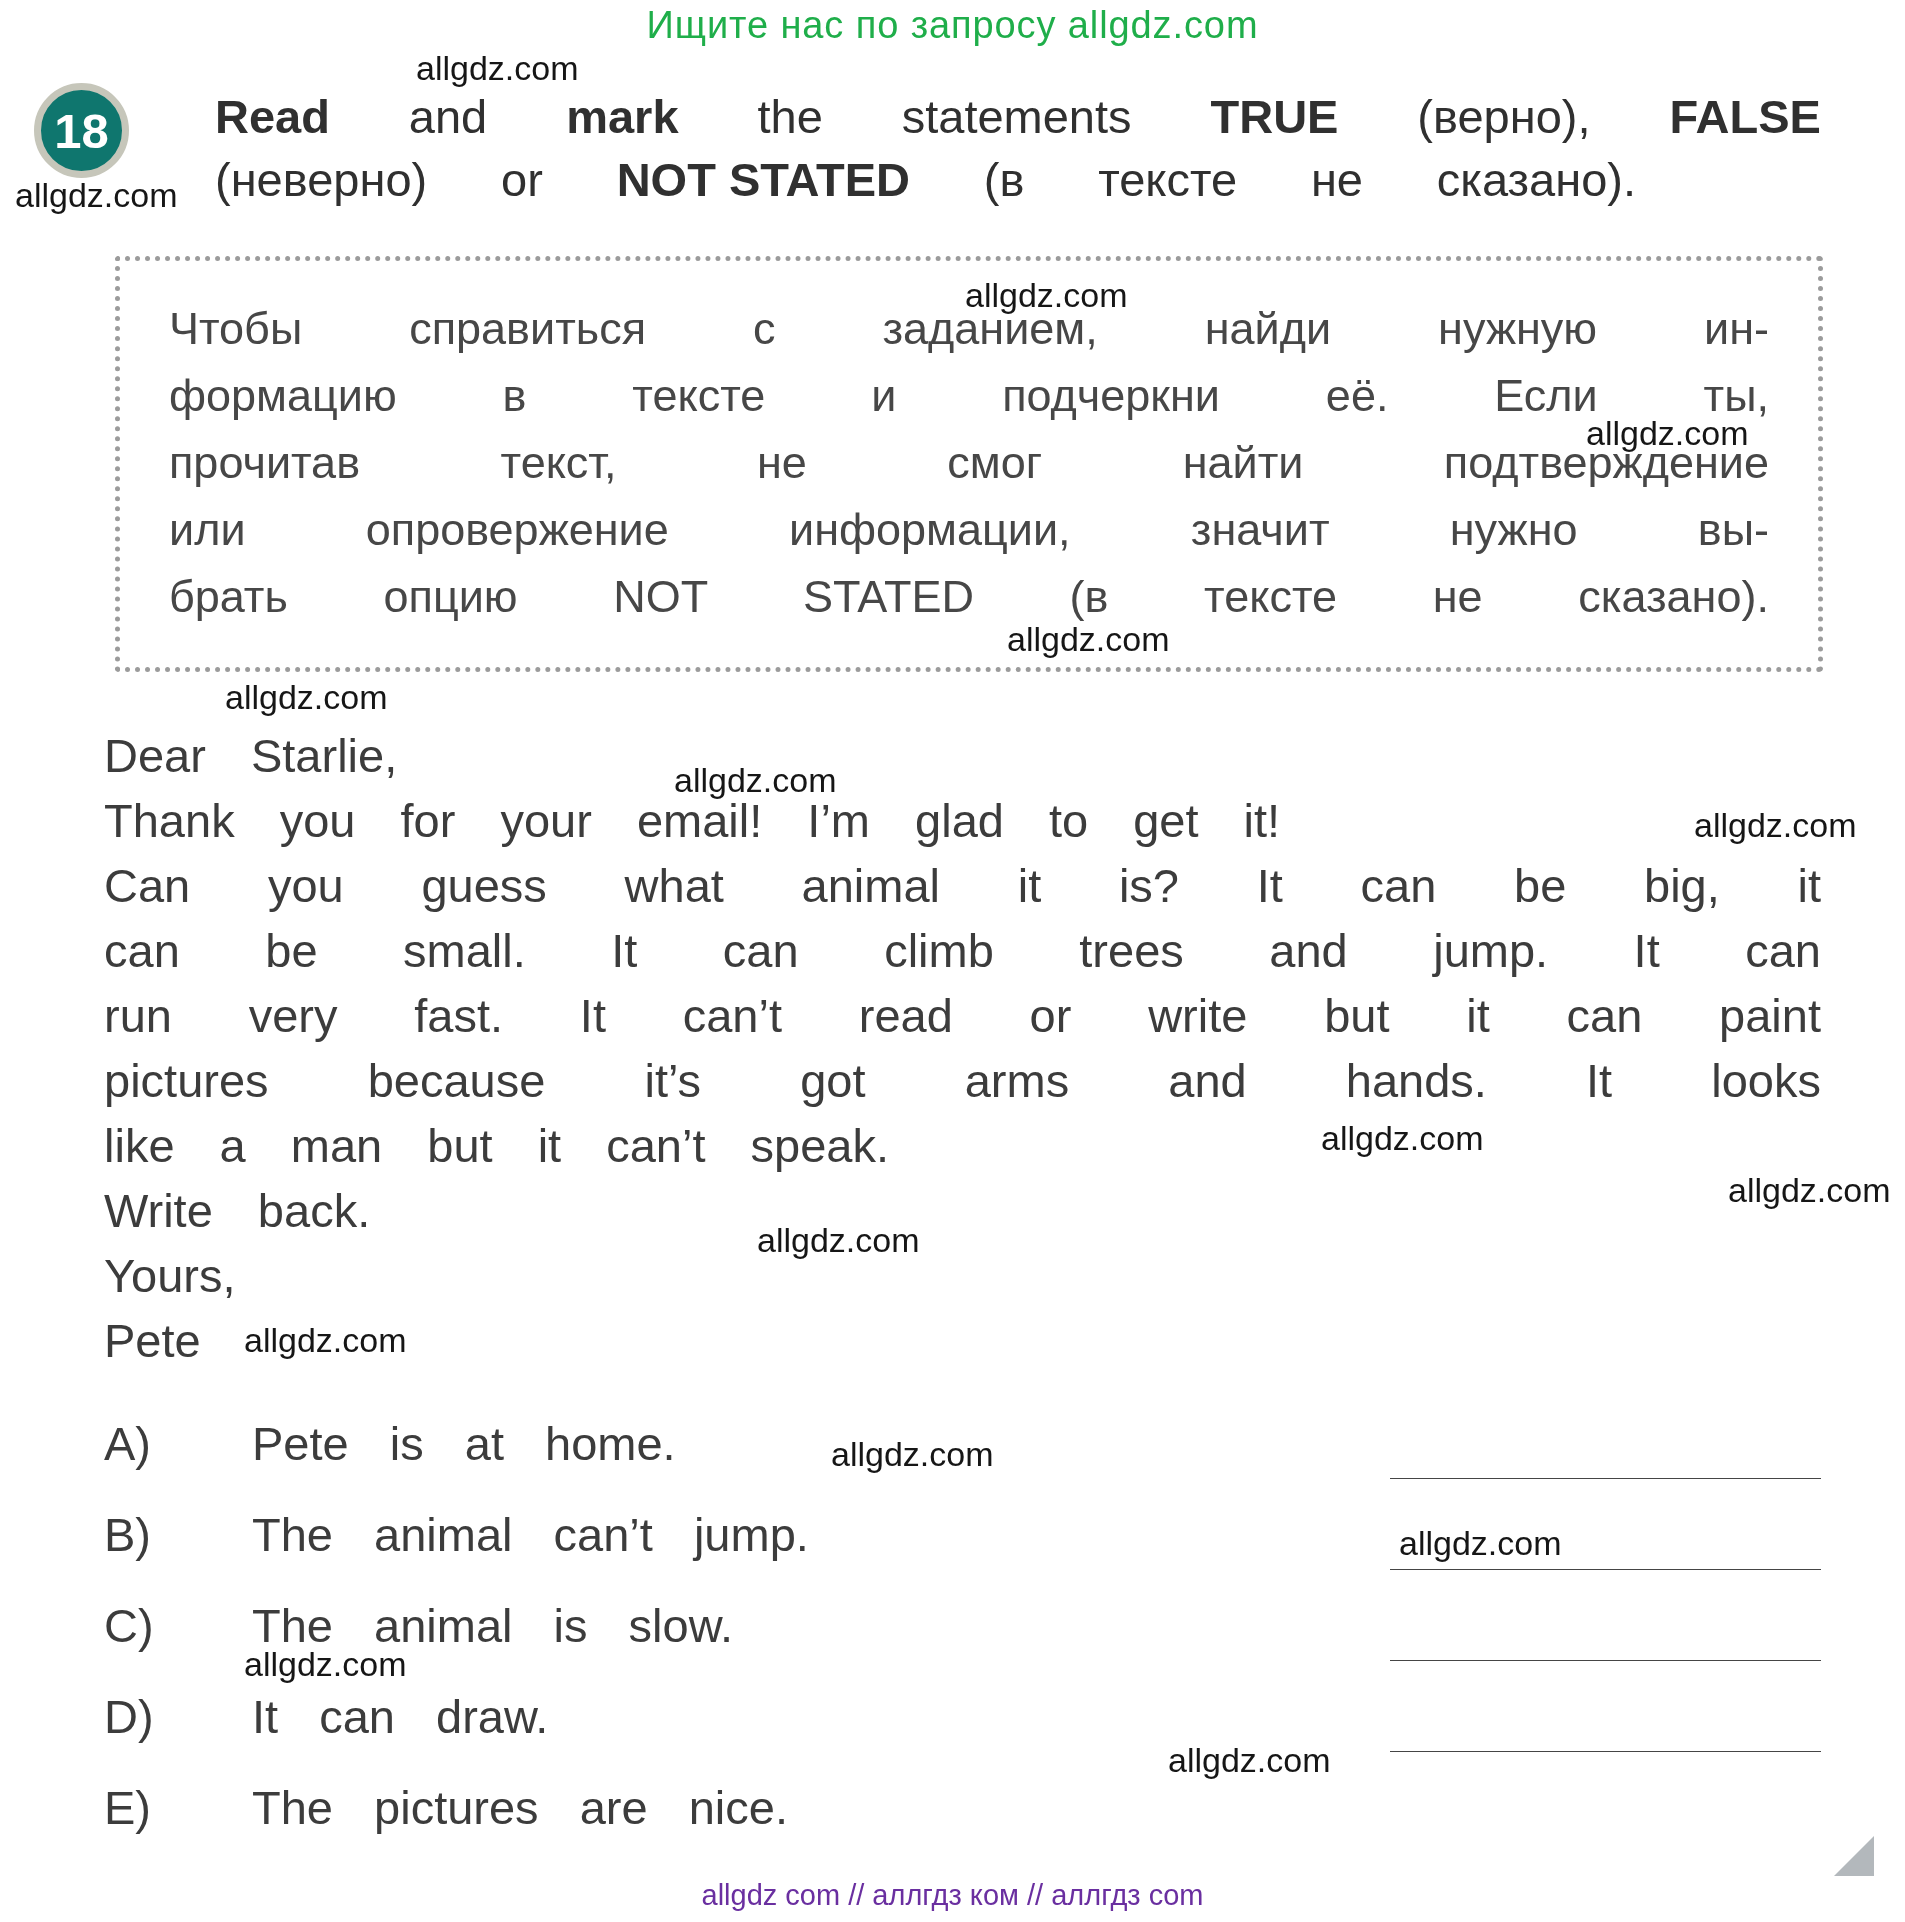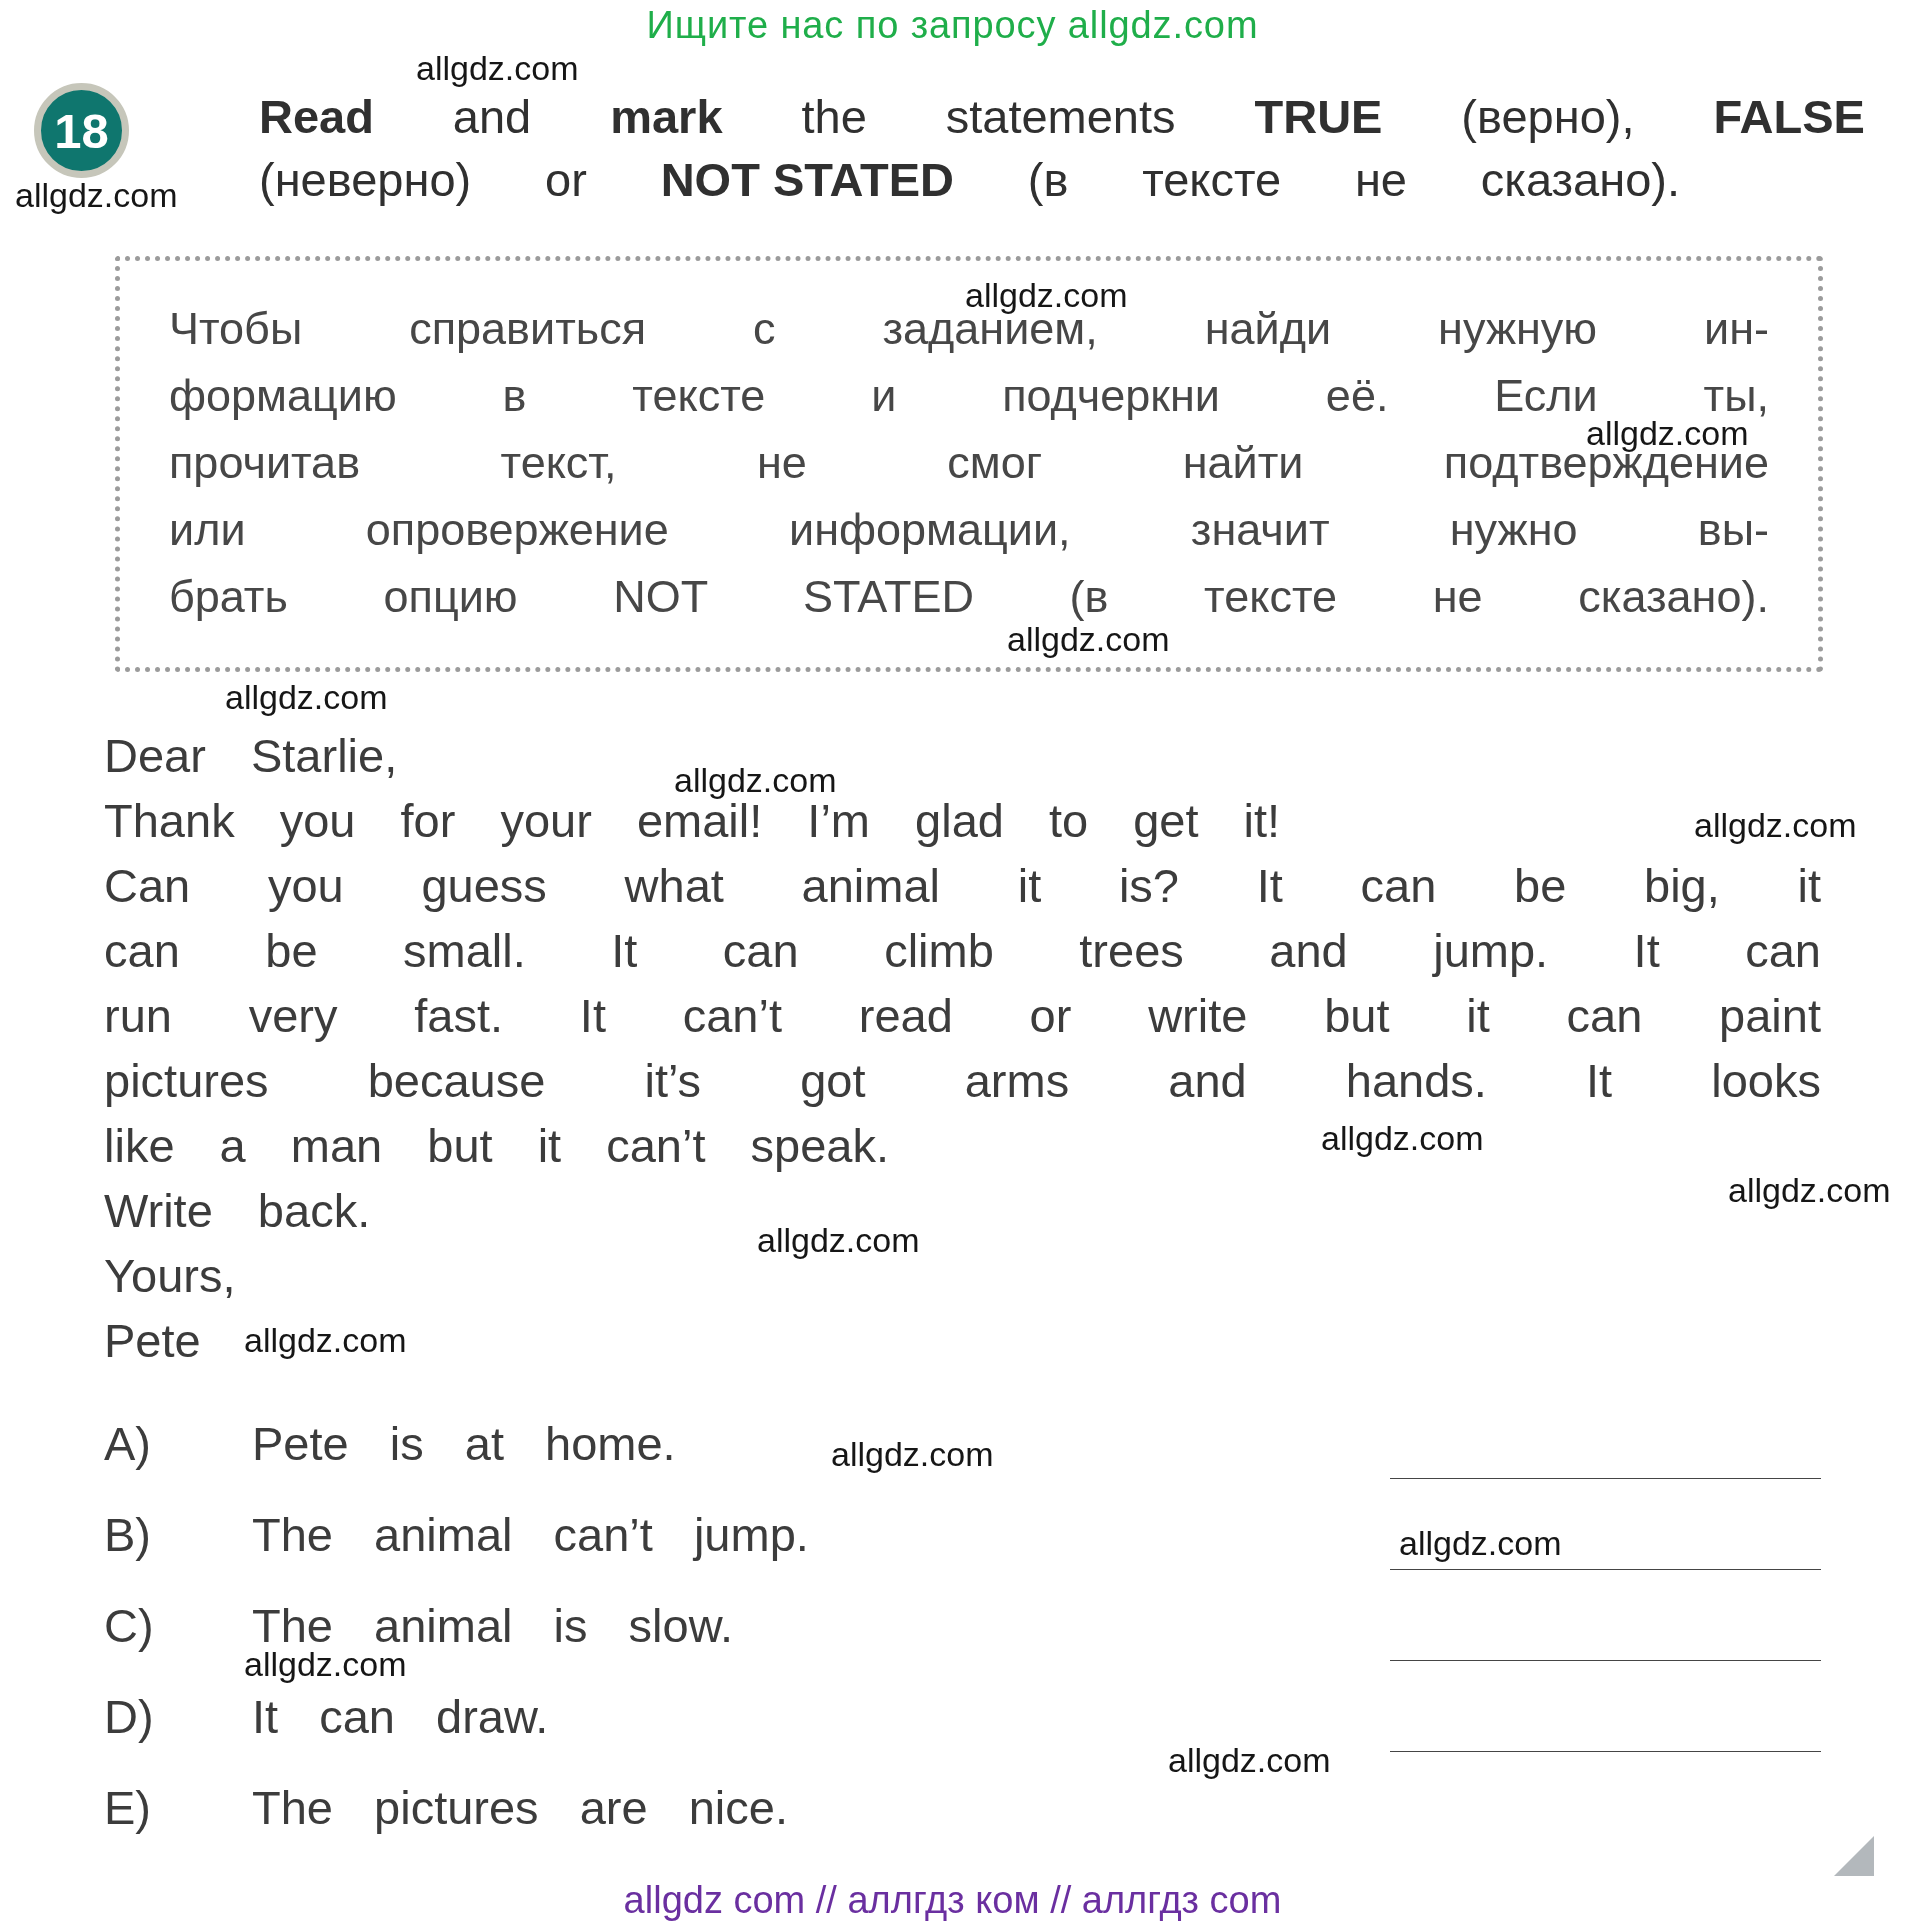--- a/index.html
+++ b/index.html
@@ -29,21 +29,21 @@
   .wm15{left:244px;top:1645px;}.wm16{left:1168px;top:1741px;}
 
   .badge {
     position:absolute; left:34px; top:83px; width:95px; height:95px;
     border-radius:50%; background:#0f766e; border:7.6px solid #c6c6ba;
     box-sizing:border-box; display:flex; align-items:center; justify-content:center;
     color:#ffffff; font-size:49px; font-weight:700;
   }
 
   .title { position:absolute; left:215px; top:89px; width:1606px;
-           font-size:47px; color:#303030;margin-left:44px; }
+           font-size:47px; color:#303030; }
   .trow { display:flex; justify-content:space-between; align-items:baseline;
           height:63px; white-space:nowrap; }
   .trow2 { width:1421px;gap:27px; }
   .b { font-weight:700; }
 
   .hint {
     position:absolute; left:115px; top:256px; width:1708px; height:416px;
     box-sizing:border-box; border:5.7px dotted #9b9b9b; border-radius:3.8px;
     padding:34px 49px; font-size:45px; color:#474747; line-height:67px;
   }
@@ -63,21 +63,21 @@
   .stmt-row { position:relative; height:91px; }
   .stmt-label { display:inline-block; width:112px; }
   .stmt-text { word-spacing:28px;margin-left:36px; }
   .answer-line {
     position:absolute; right:0; bottom:28px; width:431px; height:0;
     border-bottom:1.9px solid #454545;
   }
 
   .footer {
     position:absolute; top:1879px; left:0; width:100%; text-align:center;
-    font-size:38px; color:var(--footer_purple,#6a2fa0); font-weight:500;
+    font-size:29px; color:var(--footer_purple,#6a2fa0); font-weight:500;
   }
 
   .curl {
     position:absolute; left:1834px; top:1836px; width:0; height:0;
     border-bottom:40px solid #9aa0a6; border-left:40px solid transparent;
     opacity:.75;
   }
 </style>
 </head>
 <body>

